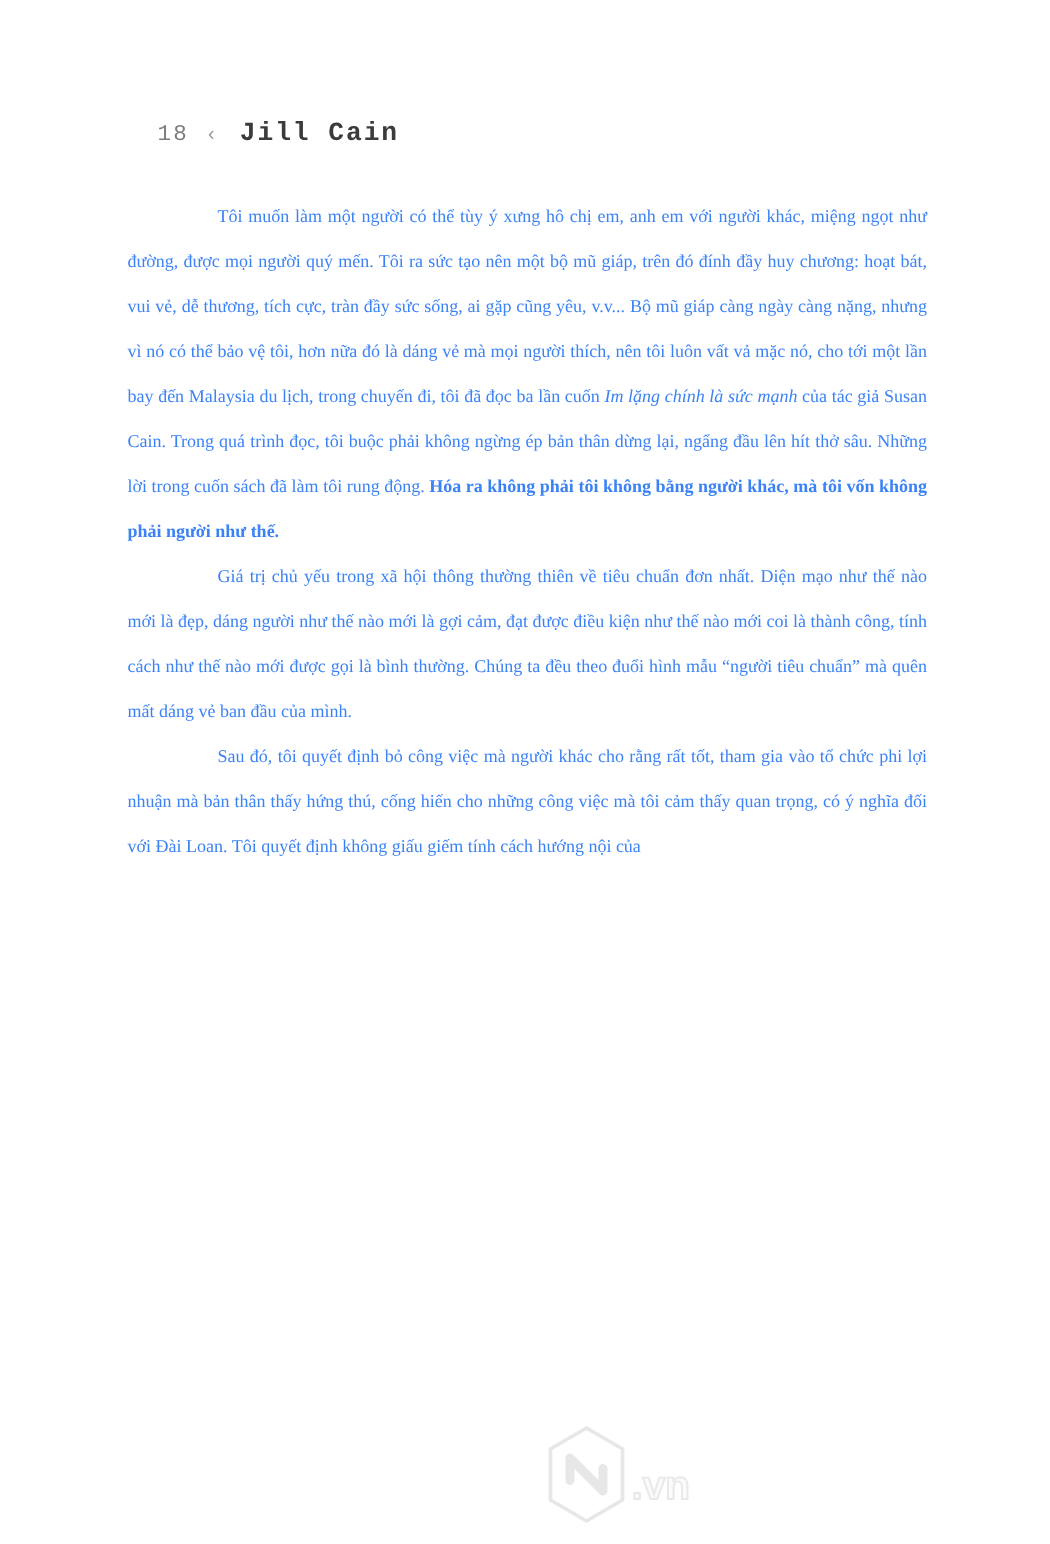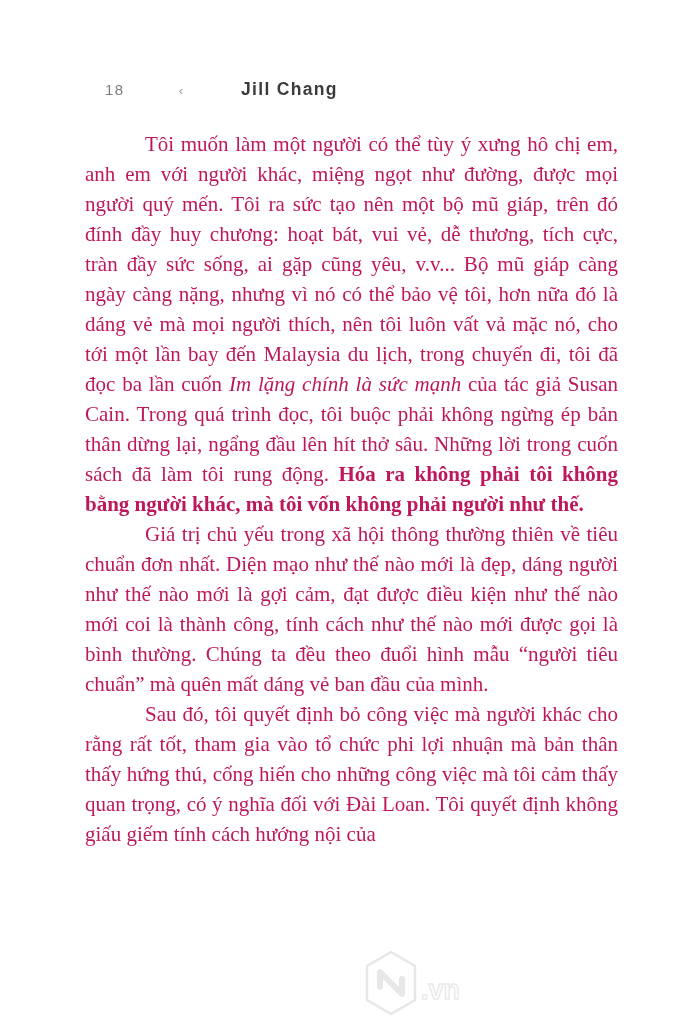--- a/index.html
+++ b/index.html
@@ -15,22 +15,21 @@
     inset: 0;
     background: #ffffff;
   }
   
   .page-header {
     position: absolute;
     left: 105px;
     top: 79px;
     display: flex;
     align-items: baseline;
-    font-family: Liberation Sans, sans-serif;
-    gap: 43px;
+    font-family: Liberation Mono, monospace;
   }
   .page-num {
     font-size: 15px;
     color: #7d7d7d;
     letter-spacing: 1.5px;
   }
   .hdr-sep {
     font-size: 13px;
     color: #9a9a9a;
     margin-left: 11px;
@@ -41,23 +40,23 @@
     color: #3b3b3b;
     letter-spacing: 1.3px;
     margin-left: 15px;
   }
   
   .text-block {
     position: absolute;
     left: 85px;
     top: 129px;
     width: 533px;
-    font-size: 21px;
+    font-size: 12px;
     line-height: 30px;
-    color: #be185d;
+    color: #3b82f6;
     text-align: justify;
     text-justify: inter-word;
   }
   .para { text-indent: 60px; }
   .para .italic { font-style: italic; }
   .para .bold { font-weight: bold; }
   
   .watermark {
     position: absolute;
     left: 363px;
@@ -90,21 +89,21 @@
   }
 </style>
 </head>
 <body>
 
 <div class="page">
 
   <header class="page-header">
     <span class="page-num">18</span>
     <span class="hdr-sep">‹</span>
-    <span class="author">Jill Chang</span>
+    <span class="author">Jill Cain</span>
   </header>
 
   <main class="text-block">
       <p class="para"><span>Tôi muốn làm một người có thể tùy ý xưng hô chị em, anh em với người khác, miệng ngọt như đường, được mọi người quý mến. Tôi ra sức tạo nên một bộ mũ giáp, trên đó đính đầy huy chương: hoạt bát, vui vẻ, dễ thương, tích cực, tràn đầy sức sống, ai gặp cũng yêu, v.v... Bộ mũ giáp càng ngày càng nặng, nhưng vì nó có thể bảo vệ tôi, hơn nữa đó là dáng vẻ mà mọi người thích, nên tôi luôn vất vả mặc nó, cho tới một lần bay đến Malaysia du lịch, trong chuyến đi, tôi đã đọc ba lần cuốn </span><span class="italic">Im lặng chính là sức mạnh</span><span> của tác giả Susan Cain. Trong quá trình đọc, tôi buộc phải không ngừng ép bản thân dừng lại, ngẩng đầu lên hít thở sâu. Những lời trong cuốn sách đã làm tôi rung động. </span><span class="bold">Hóa ra không phải tôi không bằng người khác, mà tôi vốn không phải người như thế.</span></p>
       <p class="para"><span>Giá trị chủ yếu trong xã hội thông thường thiên về tiêu chuẩn đơn nhất. Diện mạo như thế nào mới là đẹp, dáng người như thế nào mới là gợi cảm, đạt được điều kiện như thế nào mới coi là thành công, tính cách như thế nào mới được gọi là bình thường. Chúng ta đều theo đuổi hình mẫu “người tiêu chuẩn” mà quên mất dáng vẻ ban đầu của mình.</span></p>
       <p class="para"><span>Sau đó, tôi quyết định bỏ công việc mà người khác cho rằng rất tốt, tham gia vào tổ chức phi lợi nhuận mà bản thân thấy hứng thú, cống hiến cho những công việc mà tôi cảm thấy quan trọng, có ý nghĩa đối với Đài Loan. Tôi quyết định không giấu giếm tính cách hướng nội của</span></p>
     </main>
 
   <div class="watermark">
     <span class="wm-logo">

